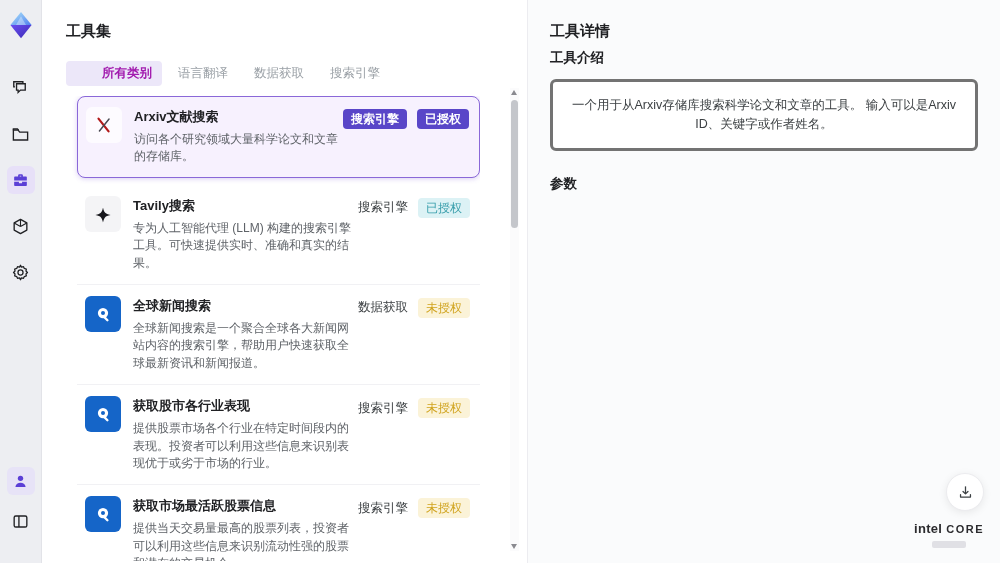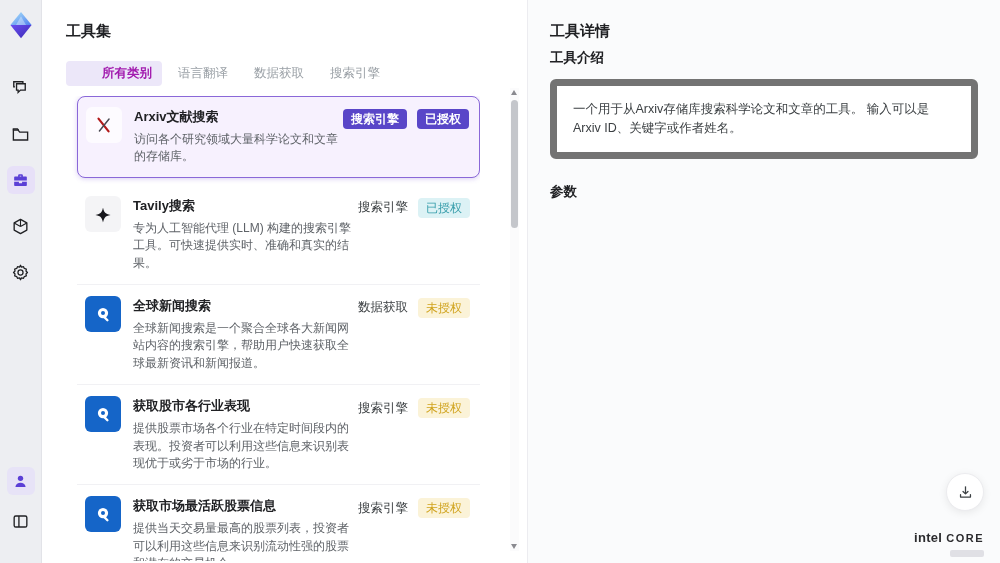--- a/index.html
+++ b/index.html
@@ -91,40 +91,41 @@
     background:#c4c6cb; border-radius:4px; cursor:grab;
   }
 
   
   .detail {
     flex:1; background:#fafbfc; padding:16px 22px; position:relative;
   }
   .detail-title { font-size:15px; font-weight:bold; margin:6px 0 8px; }
   .section-title { font-size:13.5px; font-weight:bold; margin-bottom:12px; }
   .card {
-    background:#fff; border:7px solid #737373; border-radius:6px;
+    background:#fff; border:3px solid #737373; border-radius:6px;
     padding:14px 16px; font-size:12.5px; color:#3c4043; line-height:1.5;
     margin-bottom:24px;
+    text-align:center;
   }
   .param-head { display:flex; align-items:baseline; gap:7px; margin-bottom:9px; }
   .param-name { font-size:13px; font-weight:bold; color:#202124; }
   .param-type { font-size:12px; color:#9aa0a6; }
   .param-required { font-size:12px; color:#e2556a; }
   .param-desc { font-size:12.5px; color:#3c4043; }
 
   
   .download-fab {
     position:absolute; right:16px; bottom:52px; width:38px; height:38px;
     border-radius:50%; background:#fff; border:1px solid #ececef;
     box-shadow:0 2px 8px rgba(0,0,0,.08); display:flex; align-items:center;
     justify-content:center; cursor:pointer; color:#3c4043;
   }
   .download-fab svg { width:17px; height:17px; }
   .intel-logo {
-    position:absolute; right:16px; bottom:3px; text-align:right;
+    position:absolute; right:16px; bottom:12px; text-align:center;
     line-height:1.1; user-select:none;
   }
   .intel-logo .line1 { font-size:13px; color:#2b2b2e; letter-spacing:.3px; }
   .intel-logo .intel { font-weight:bold; }
   .intel-logo .core { font-size:11px; letter-spacing:1.5px; font-weight:600; }
   .intel-logo .ultra-mark {
     display:inline-block; width:34px; height:7px; border-radius:2px;
     background:#e0e0e5; margin-top:3px;
   }
 </style>

